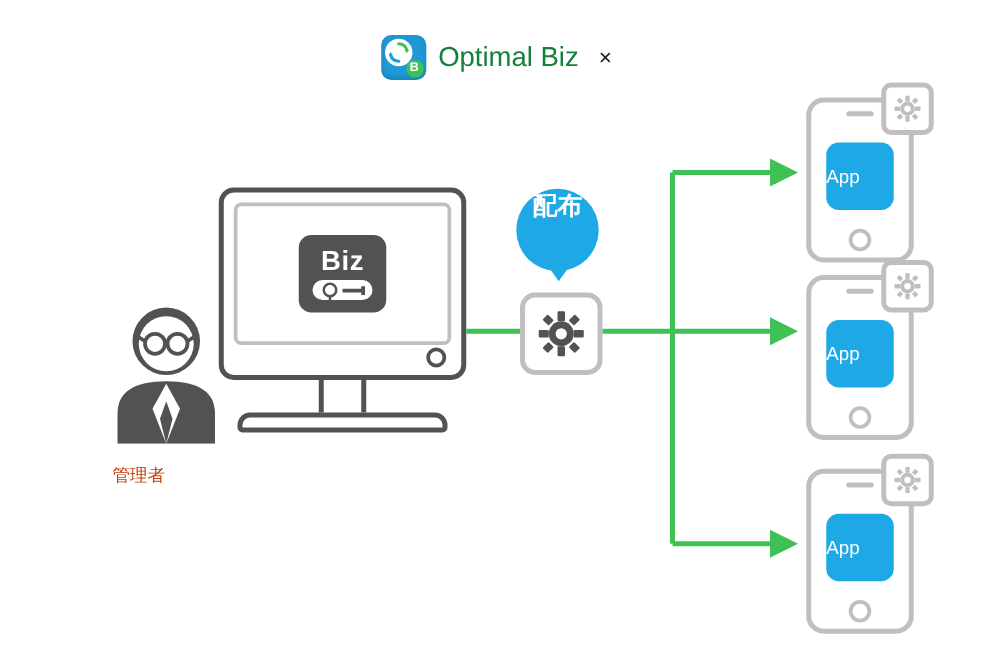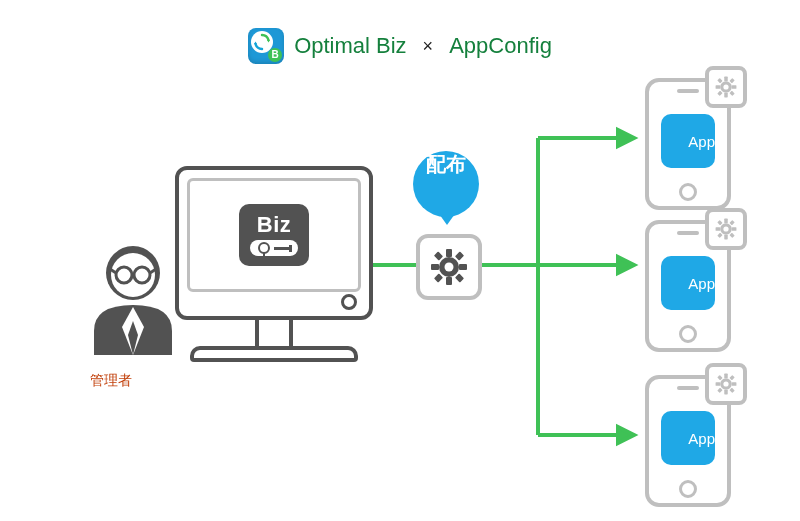--- a/index.html
+++ b/index.html
@@ -24,21 +24,21 @@
     background: #3fc156; color: #fff; font-size: 10px; font-weight: 700; line-height: 14px; text-align: center;
   }
   .prod { font-size: 22px; color: #15803d; font-weight: 500; }
   .sep  { font-size: 18px; color: #222; margin: 0 6px; }
 
   
   .admin { position: absolute; left: 86px; top: 235px; }
   .admin-label { position: absolute; left: 90px; top: 372px; font-size: 14px; color: #c2410c; }
 
   
-  .monitor { position: absolute; left: 175px; top: 166px; text-align: center; }
+  .monitor { position: absolute; left: 175px; top: 150px; text-align: center; }
   .monitor-body { width: 190px; height: 146px; border: 4px solid #525252; border-radius: 12px; background: #fff; position: relative; }
   .monitor-inner { position: absolute; top: 8px; left: 8px; right: 8px; bottom: 24px; border: 3px solid #bfbfbf; border-radius: 6px; display:flex; align-items:center; justify-content:center; }
   .monitor-btn { position: absolute; bottom: 6px; right: 12px; width: 10px; height: 10px; border: 3px solid #525252; border-radius: 50%; }
   .stand { width: 30px; height: 26px; border-left: 4px solid #525252; border-right: 4px solid #525252; margin: 0 auto; }
   .stand-base { width: 160px; height: 8px; border: 4px solid #525252; border-radius: 10px 10px 4px 4px; margin: 0 auto; position: relative; }
 
   .biz-app-icon { width: 70px; height: 62px; border-radius: 10px; background: #525252; display:flex; flex-direction:column; align-items:center; justify-content:center; gap:4px;}
   .biz-app-text { color:#fff; font-size:22px; font-weight:700; letter-spacing:.5px; line-height:1;}
   .biz-key-row { display:flex; align-items:center; gap:4px; background:#fff; border-radius:10px; padding:2px 8px;}
   .biz-keyhole { width:8px; height:8px; border:2px solid #525252; border-radius:50%; position:relative;}
@@ -63,21 +63,21 @@
     display:flex; align-items:center; justify-content:center;
   }
 
   
   .phone {
     position: absolute; width: 78px; height: 124px; border: 4px solid #bfbfbf; border-radius: 14px; background:#fff;
   }
   .phone-speaker { position:absolute; top:7px; left:50%; transform:translateX(-50%); width:22px; height:4px; background:#bfbfbf; border-radius:2px;}
   .phone-home { position:absolute; bottom:5px; left:50%; transform:translateX(-50%); width:12px; height:12px; border:3px solid #bfbfbf; border-radius:50%;}
   .phone-screen { position:absolute; top:18px; bottom:24px; left:6px; right:6px; display:flex; align-items:center; justify-content:center;}
-  .app-tile { width:54px; height:54px; border-radius:10px; background:#1fa8e6; color:#fff; display:flex; align-items:center; justify-content:flex-end; font-size:15px; font-weight:500;}
+  .app-tile { width:54px; height:54px; border-radius:10px; background:#1fa8e6; color:#fff; display:flex; align-items:center; justify-content:flex-start; font-size:15px; font-weight:500;}
   .phone-gear {
     position:absolute; top:-16px; right:-20px; width:34px; height:34px; border:4px solid #bfbfbf; border-radius:8px; background:#fff;
     display:flex; align-items:center; justify-content:center;
   }
 
   
   .flow { position:absolute; stroke:#3fc156; stroke-width:4; fill:none; }
 
   .arrowhead { fill:#3fc156; }
 </style>
@@ -92,21 +92,20 @@
           <path d="M9 2 A7 7 0 0 1 15.5 7" stroke="#3fc156" stroke-width="2.5" fill="none" stroke-linecap="round"></path>
           <polygon points="14,7 17,7 15.5,9.5" fill="#3fc156"></polygon>
           <path d="M9 16 A7 7 0 0 1 2.5 11" stroke="#16a4d8" stroke-width="2.5" fill="none" stroke-linecap="round"></path>
           <polygon points="1,11 4,11 2.5,8.5" fill="#16a4d8"></polygon>
         </svg>
       </div>
       <div class="biz-logo-b">B</div>
     </div>
     <span class="prod">Optimal Biz</span>
     <span class="sep">×</span>
-    <span class="prod">AppConfig</span>
   </div>
 </div>
 
 <div class="admin">
   <svg width="94" height="120" viewBox="0 0 94 120">
 
     <path d="M8 120 L8 96 Q8 70 47 70 Q86 70 86 96 L86 120 Z" fill="#525252"></path>
 
     <polygon points="47,72 36,92 47,120 58,92" fill="#ffffff"></polygon>
     <polygon points="47,86 42,100 47,120 52,100" fill="#525252"></polygon>

